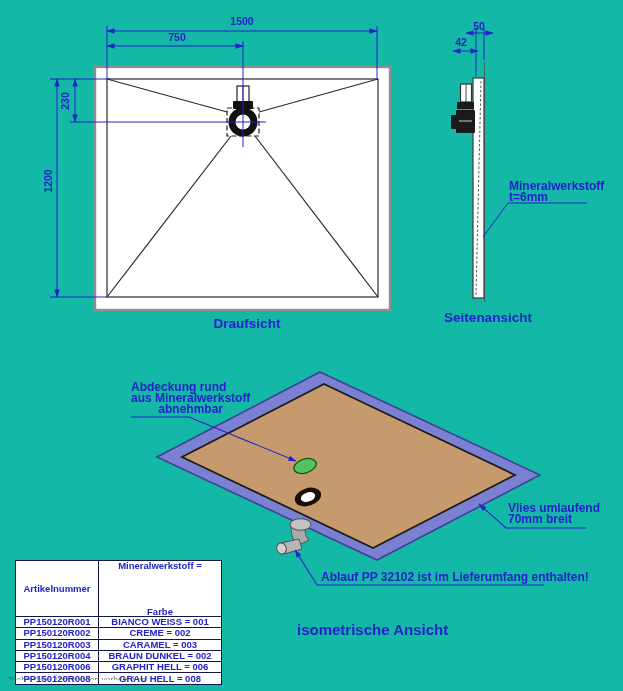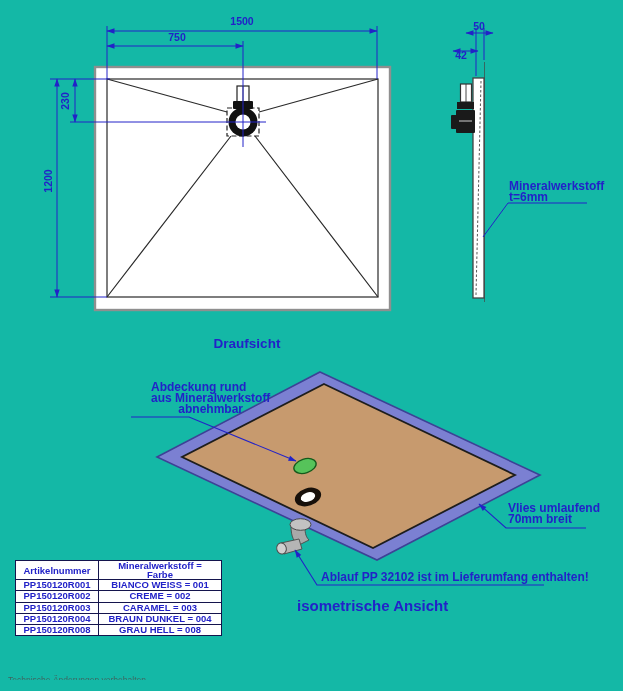--- a/index.html
+++ b/index.html
@@ -3,22 +3,22 @@
 <meta charset="utf-8">
 <style>
   html,body { margin:0; padding:0; background:#ffffff; }
   #canvas {
     position:relative; width:623px; height:691px; background:#14b8a6;
     font-family:"Liberation Sans", sans-serif; overflow:hidden;
   }
   svg { position:absolute; left:0; top:0; }
   .txt { position:absolute; color:#2222c8; white-space:nowrap; }
   .dim { font-size:10.5px; font-weight:bold; }
-  .lbl { font-size:13.5px; font-weight:bold;margin-top:20px; }
-  .lbl-big { font-size:15px; font-weight:bold; }
+  .lbl { font-size:13.5px; font-weight:bold; }
+  .lbl-big { font-size:15px; font-weight:bold;margin-top:24px; }
   .anno { font-size:12px; line-height:11px; font-weight:bold; }
   .rot { transform:rotate(-90deg); transform-origin:center; text-align:center; }
   .ctr { text-align:center; }
   table.tbl { position:absolute; left:15px; top:560px; border-collapse:collapse;
               background:#fff;padding-left:9px; }
   table.tbl th, table.tbl td {
     border:1.2px solid #14144d; color:#2222c8; font-weight:bold;
     font-size:9.5px; padding:0 3px; line-height:10px;
   }
   table.tbl th { text-align:center; line-height:9px; height:18px; }
@@ -124,62 +124,67 @@
     </g>
   </svg>
 
   <div class="txt dim ctr" style="left:212px; top:15px; width:60px;">1500</div>
   <div class="txt dim ctr" style="left:147px; top:31px; width:60px;">750</div>
   <div class="txt dim rot" style="left:24px; top:174px; width:50px; height:14px;">1200</div>
   <div class="txt dim rot" style="left:41px; top:94px; width:50px; height:14px;">230</div>
   <div class="txt lbl ctr" style="left:187px; top:316px; width:120px;">Draufsicht</div>
 
   <div class="txt dim ctr" style="left:464px; top:20px; width:30px;">50</div>
-  <div class="txt dim ctr" style="left:446px; top:49px; width:30px;">42</div>
+  <div class="txt dim ctr" style="left:446px; top:36px; width:30px;">42</div>
   <div class="txt anno" style="left:509px; top:181px;">
     <span style="display:block;">Mineralwerkstoff</span>
     <span style="display:block;">t=6mm</span>
   </div>
+  <div class="txt lbl ctr" style="left:428px; top:310px; width:120px;">Seitenansicht</div>
 
-  <div class="txt anno" style="left:131px; top:382px;margin-left:20px;">
+  <div class="txt anno" style="left:131px; top:382px;">
     <span style="display:block;">Abdeckung rund</span>
     <span style="display:block;">aus Mineralwerkstoff</span>
     <span style="display:block;text-align:center;">abnehmbar</span>
   </div>
   <div class="txt anno" style="left:508px; top:503px;">
     <span style="display:block;">Vlies umlaufend</span>
     <span style="display:block;">70mm breit</span>
   </div>
   <div class="txt anno" style="left:321px; top:572px;">Ablauf PP 32102 ist im Lieferumfang enthalten!</div>
   <div class="txt lbl-big" style="left:297px; top:597px;">isometrische Ansicht</div>
 
   <table class="tbl">
     <tbody>
         <tr>
       <th>Artikelnummer</th>
       <th>
         <span style="display:block;">Mineralwerkstoff =</span>
-        <span style="display:block;">Farbe</span>
+        <span style="display:block;margin-top:37px;">Farbe</span>
       </th>
     </tr>
     <tr>
           <td class="c1">PP150120R001</td>
           <td class="c2">BIANCO WEISS = 001</td>
         </tr>
     <tr>
           <td class="c1">PP150120R002</td>
           <td class="c2">CREME = 002</td>
         </tr>
     <tr>
           <td class="c1">PP150120R003</td>
           <td class="c2">CARAMEL = 003</td>
         </tr>
     <tr>
           <td class="c1">PP150120R004</td>
-          <td class="c2">BRAUN DUNKEL = 004</td>
+          <td class="c2">BRAUN DUNKEL = 002</td>
+        </tr>
+    <tr>
+          <td class="c1">PP150120R006</td>
+          <td class="c2">GRAPHIT HELL = 006</td>
         </tr>
     <tr>
           <td class="c1">PP150120R008</td>
           <td class="c2">GRAU HELL = 008</td>
         </tr>
   </tbody>
     </table>
 
   <div id="footnote">Technische Änderungen vorbehalten</div>
 

